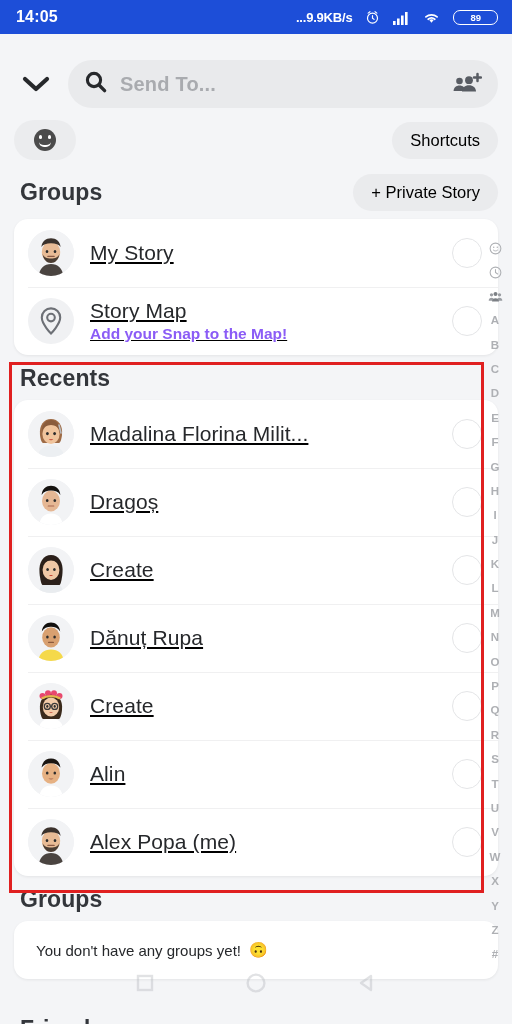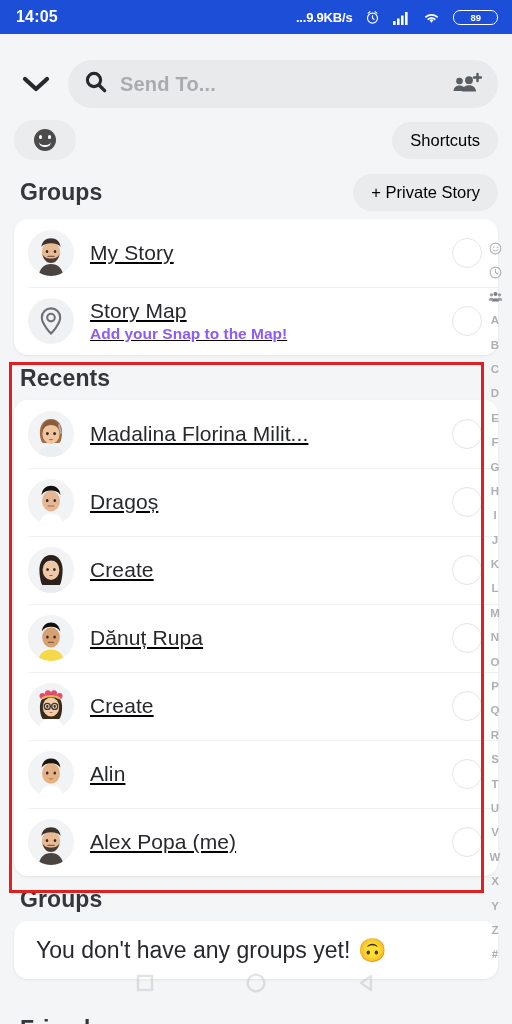--- a/index.html
+++ b/index.html
@@ -104,21 +104,21 @@
   .row-sub{ font-size:15.5px; color:#8b5cf6; margin-top:2px; font-weight:bold;}
   .radio{
     width:30px; height:30px; border-radius:50%; border:1.7px solid #e4e5e7; flex:none;
   }
 
   
   .empty-card{
     background:#fff; border-radius:14px; margin:0 14px; min-height:58px;
     display:flex; align-items:center; padding:0 22px;
     box-shadow:0 1px 3px rgba(0,0,0,.07);
-    font-size:23px; color:#26282b; gap:8px;
+    font-size:15px; color:#26282b; gap:8px;
   }
 
   
   .alpha{
     position:absolute; right:0; top:236px; width:34px;
     display:flex; flex-direction:column; align-items:center; gap:0px;
     font-size:11.5px; color:#aeb0b4; z-index:6; font-weight:bold;
   }
   .alpha .ai{ height:24px; display:flex; align-items:center; justify-content:center; cursor:pointer;}
   .alpha .al{ height:24.4px; display:flex; align-items:center; justify-content:center; cursor:pointer;}

